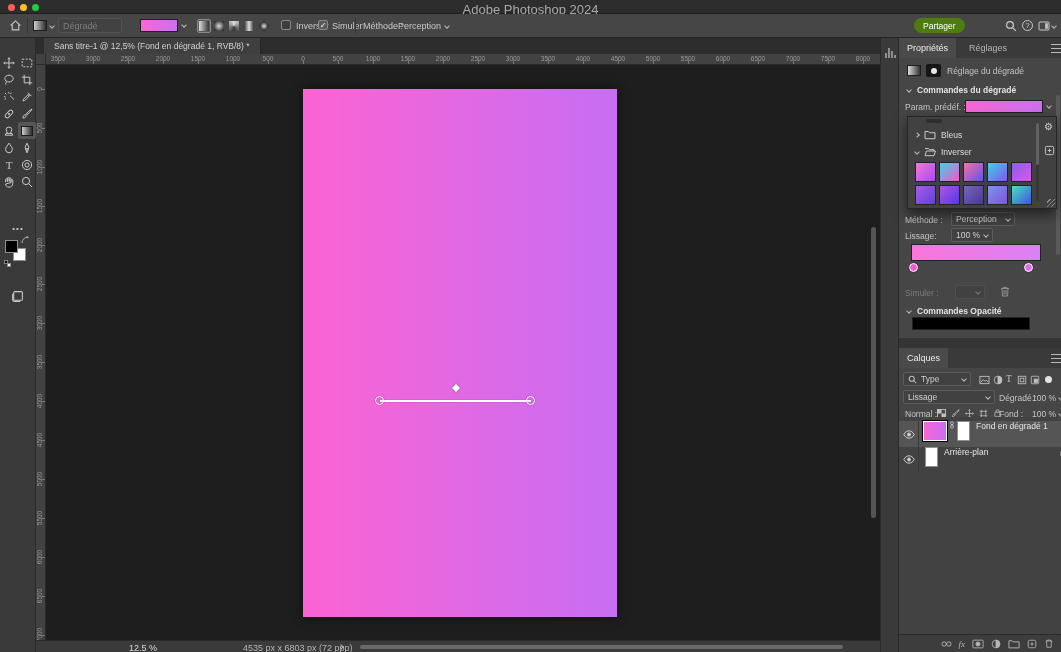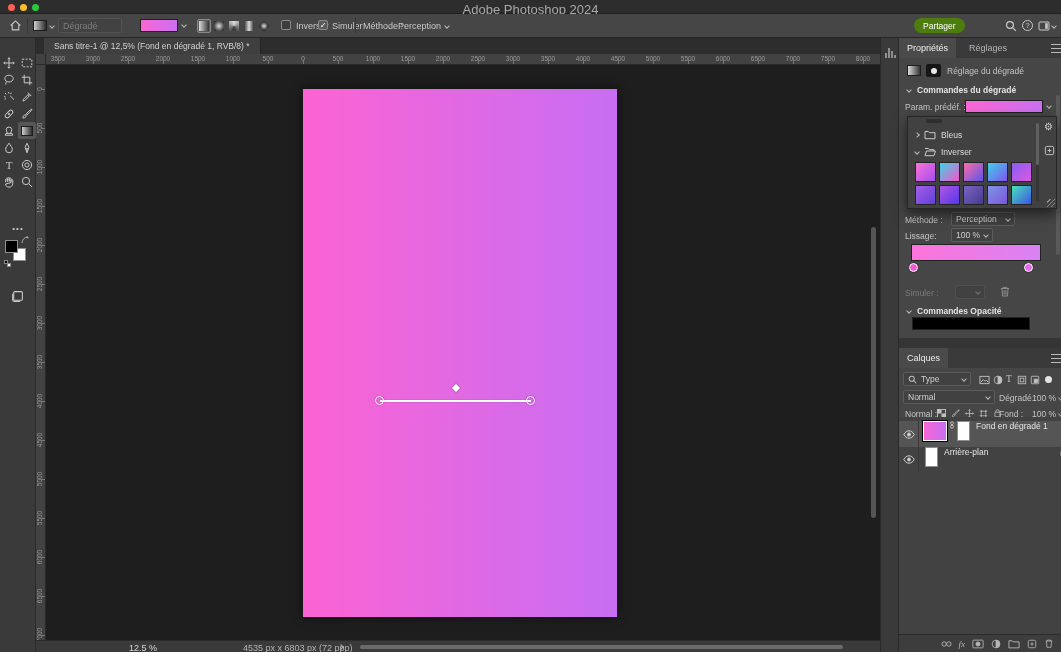--- a/index.html
+++ b/index.html
@@ -513,21 +513,21 @@
       </span>
     <span class="abs" style="left:131px;top:337px">
         <svg width="10" height="10" viewBox="0 0 12 12" fill="none" stroke="#c1c1c1" stroke-width="1">
           <rect x="1.5" y="1.5" width="9" height="9" rx="1"></rect>
           <rect x="5" y="5" width="4" height="4" fill="#c1c1c1"></rect>
         </svg>
       </span>
     <span class="abs" style="left:146px;top:338px;width:7px;height:7px;border-radius:50%;background:#e3e3e3"></span>
 
     <span class="pbox" style="left:4px;top:352px;width:92px;justify-content:space-between">
-      <span>Normal</span>
+      <span>Lissage</span>
         <span class="chev"></span>
     </span>
     <span class="plabel" style="left:100px;top:355px">Dégradé :</span>
     <span class="abs" style="left:133px;top:355px;display:flex;gap:3px;align-items:center">
       <span class="plabel" style="position:static">100 %</span>
         <span class="chev"></span>
     </span>
 
     <span class="plabel" style="left:6px;top:371px">Normal :</span>
     <span class="abs lockicons" style="left:38px;top:370px">

